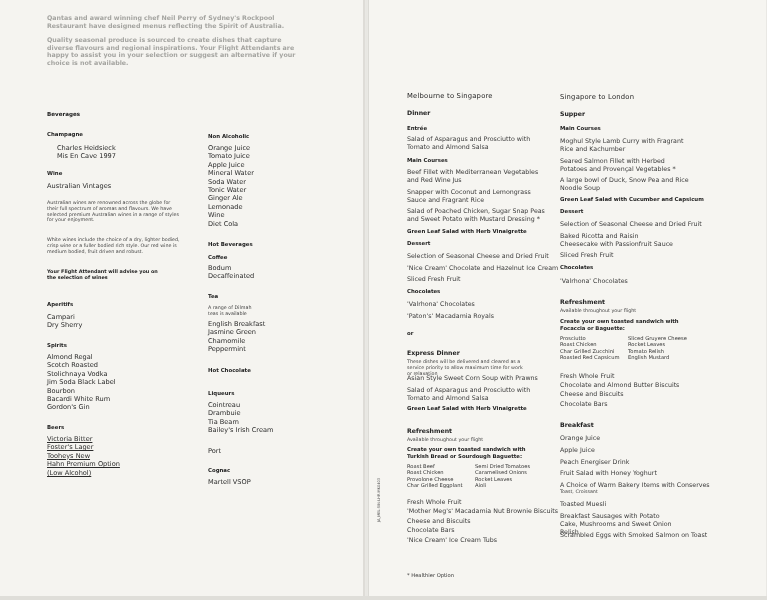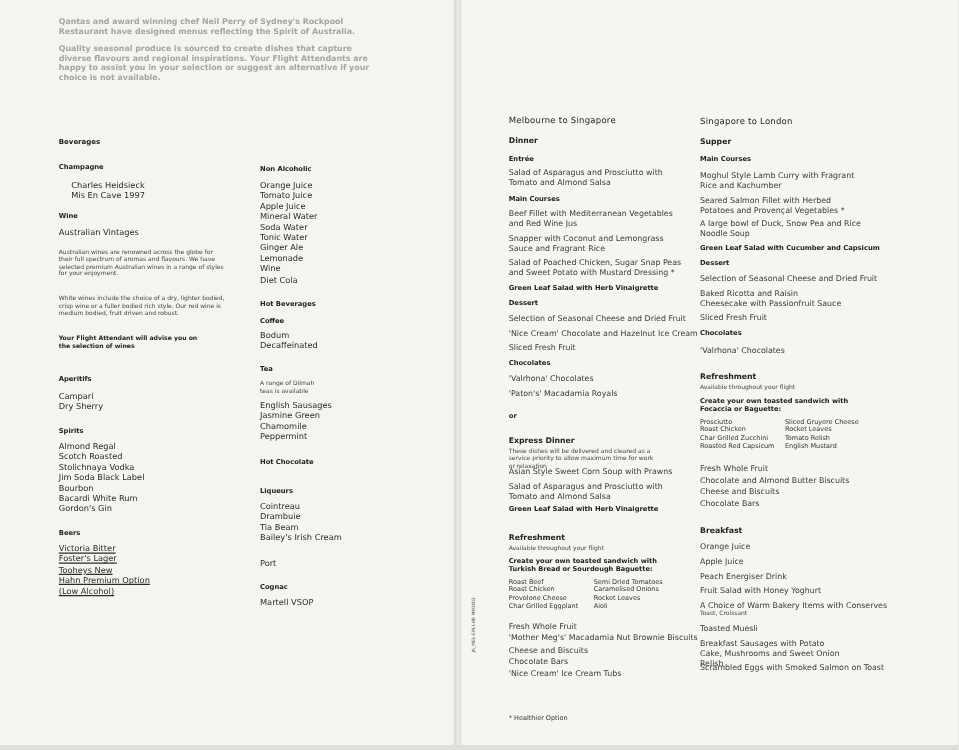--- a/index.html
+++ b/index.html
@@ -107,21 +107,21 @@
 <div class="abs h-sub" style="left:208px;top:241px;">Hot Beverages</div>
 <div class="abs h-sub" style="left:208px;top:254px;">Coffee</div>
 <div class="abs list item" style="left:208px;top:264px;">
   <div>Bodum</div>
   <div>Decaffeinated</div>
 </div>
 
 <div class="abs h-sub" style="left:208px;top:293px;">Tea</div>
 <div class="wrap note" style="left:208px;top:305px;width:55px;">A range of Dilmah teas is available</div>
 <div class="abs list item" style="left:208px;top:320px;">
-  <div>English Sausages</div>
+  <div>English Breakfast</div>
   <div>Jasmine Green</div>
   <div>Chamomile</div>
   <div>Peppermint</div>
 </div>
 
 <div class="abs h-sub" style="left:208px;top:367px;">Hot Chocolate</div>
 
 <div class="abs h-sub" style="left:208px;top:390px;">Liqueurs</div>
 <div class="abs list item" style="left:208px;top:401px;">
   <div>Cointreau</div>

